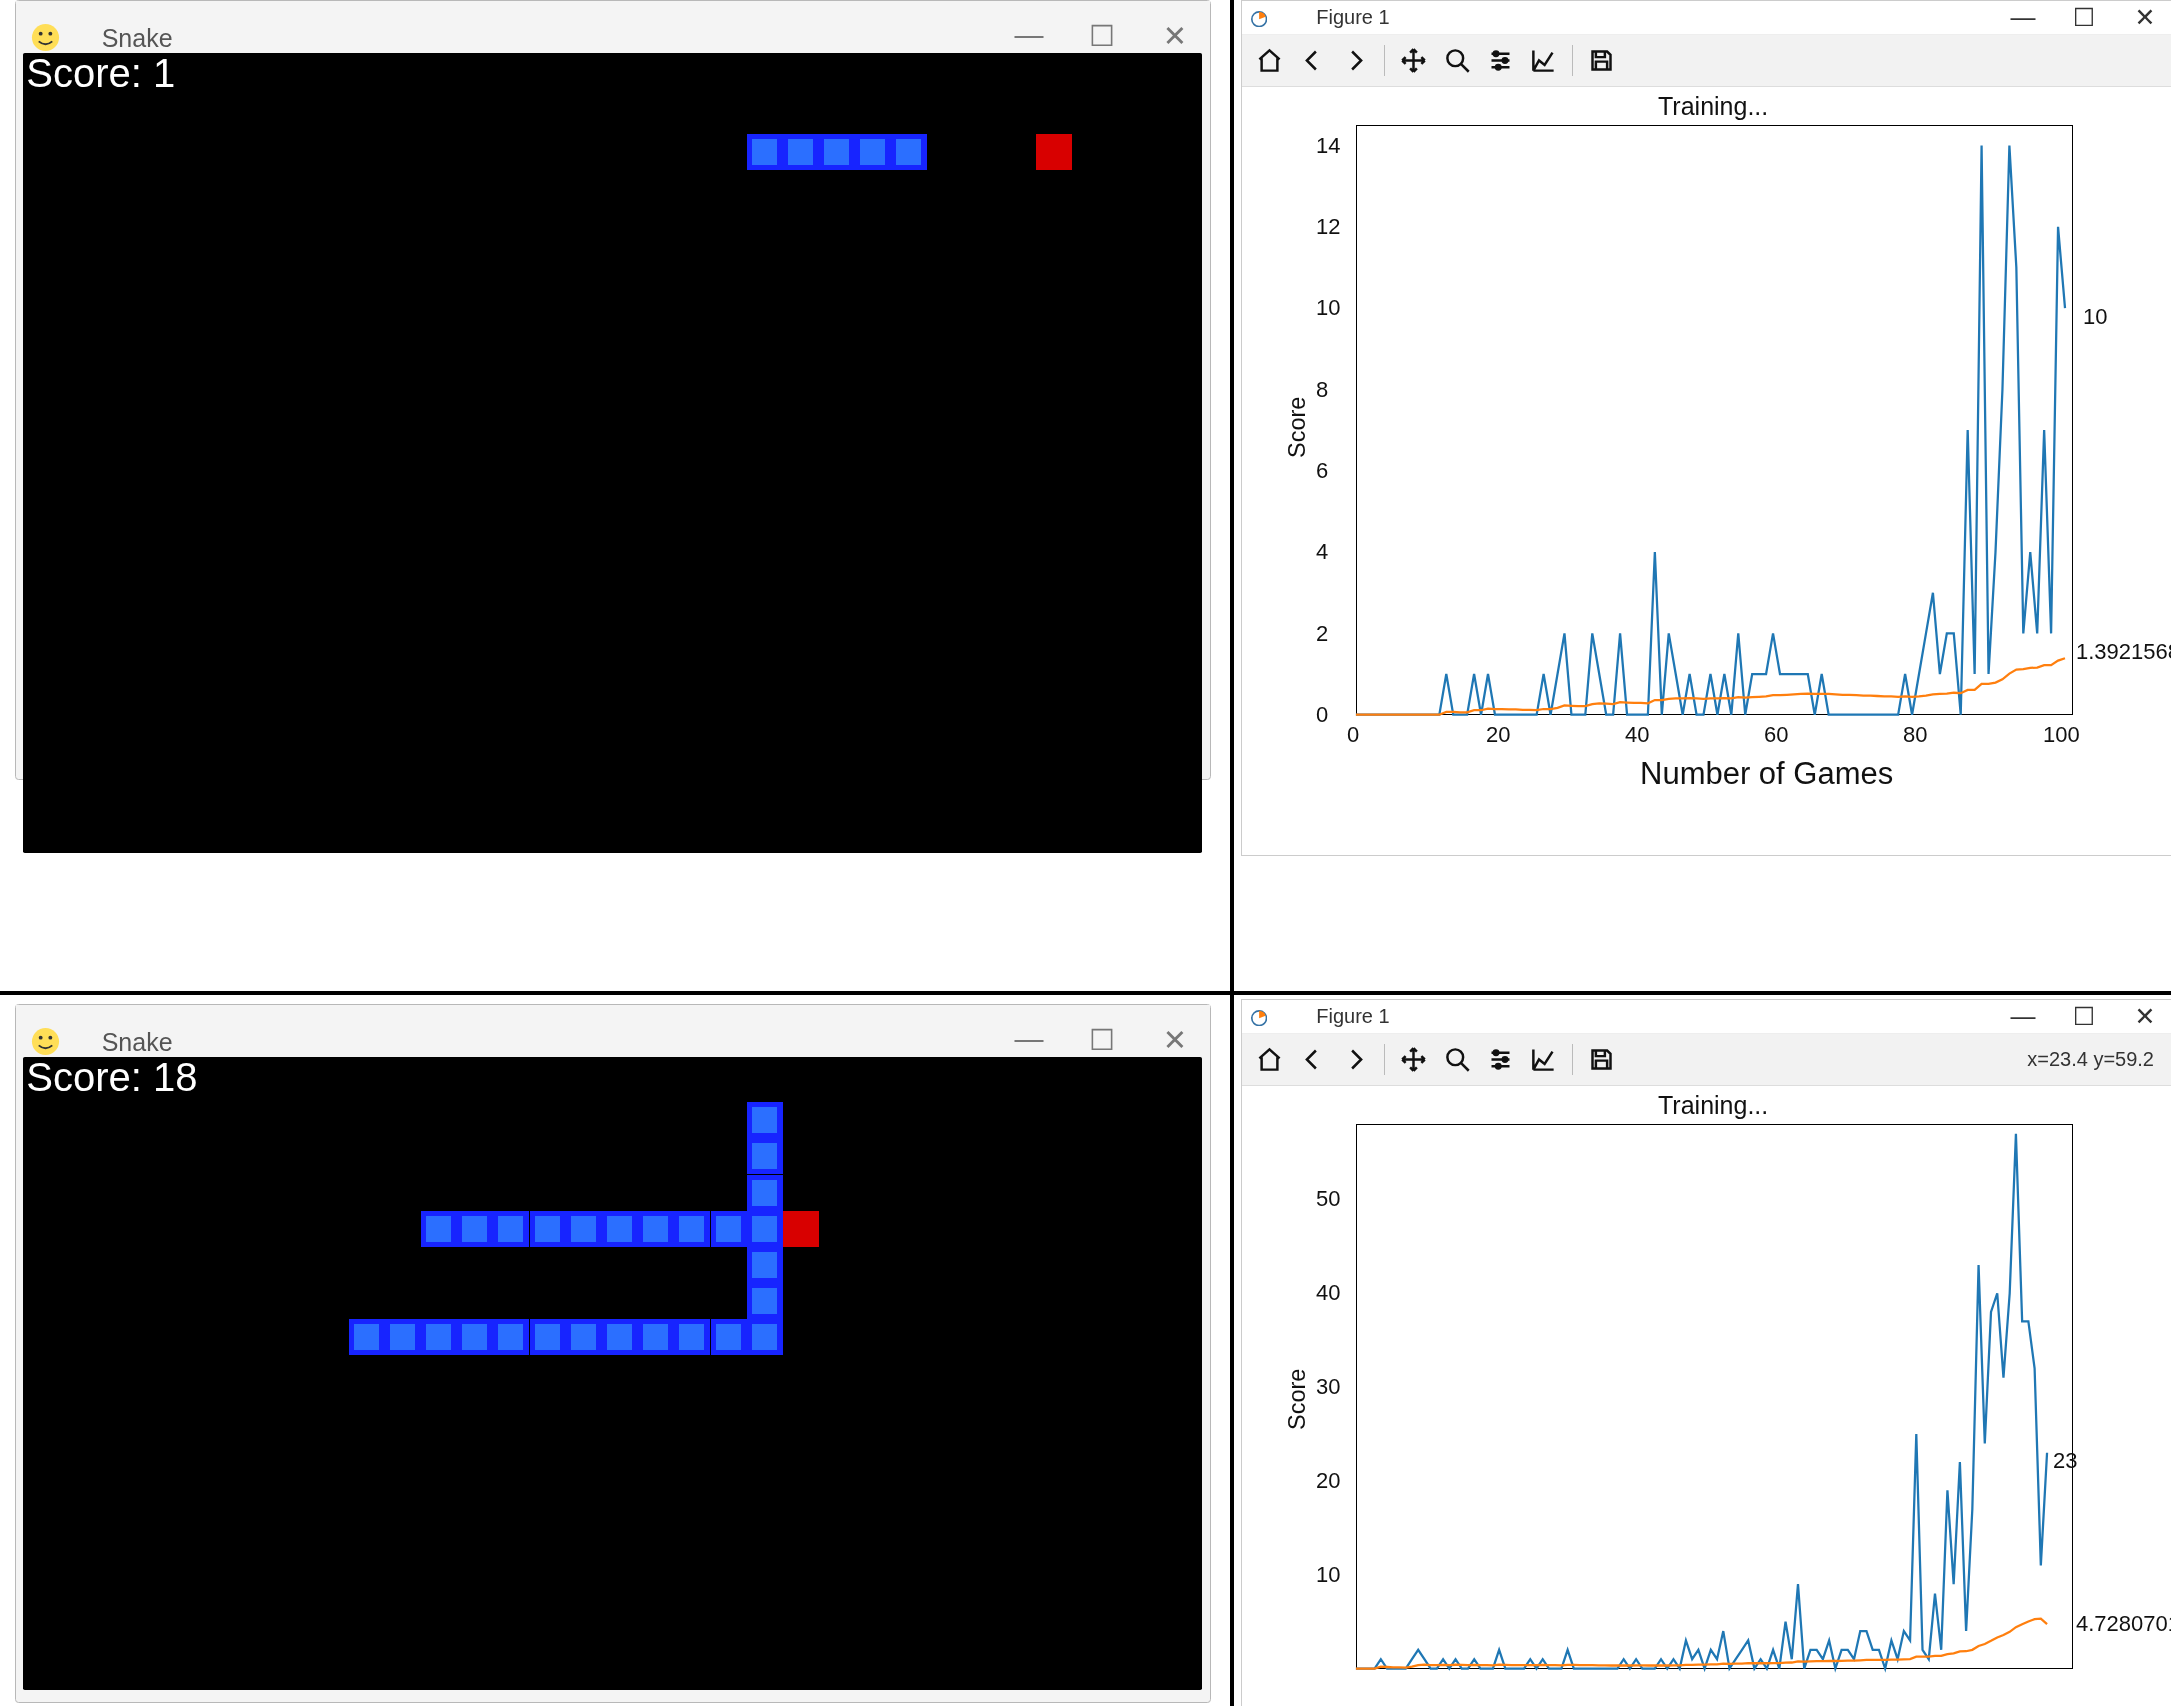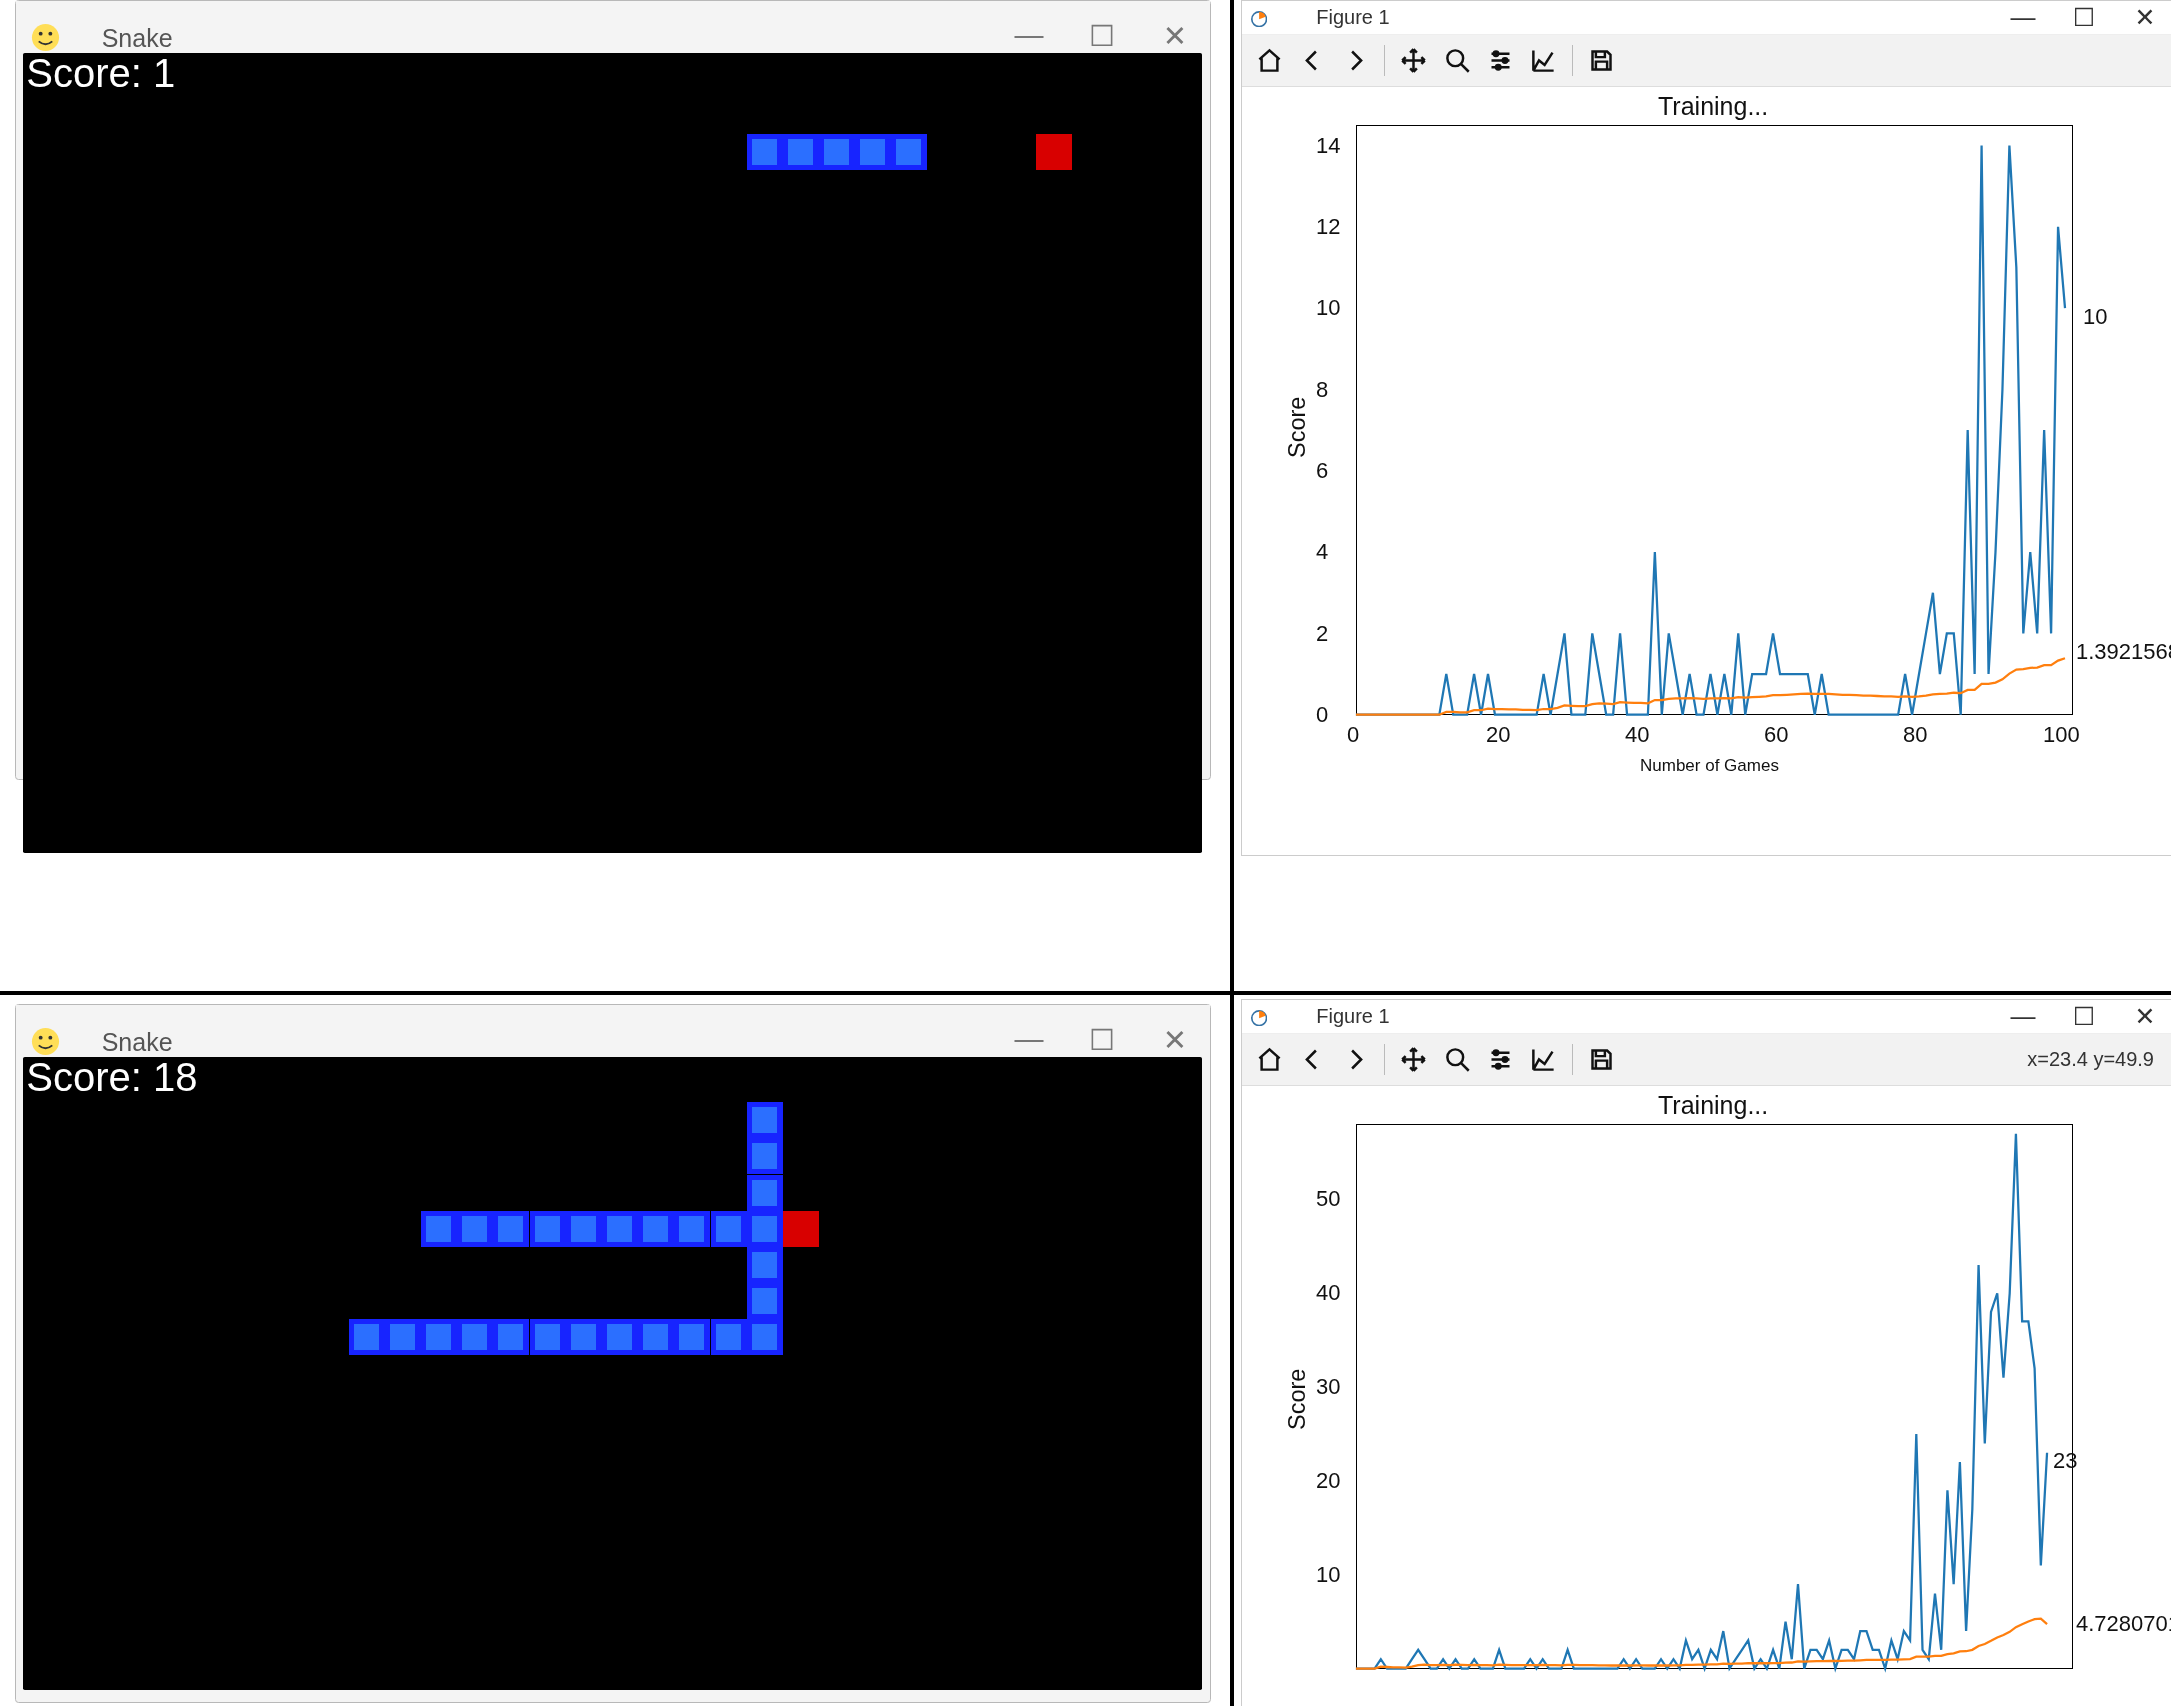--- a/index.html
+++ b/index.html
@@ -30,21 +30,21 @@
 .tb-btn{width:36px;height:36px;display:flex;align-items:center;justify-content:center;color:#222;}
 .tb-btn svg{width:27px;height:27px;stroke:#111;fill:none;stroke-width:2.2;}
 .tb-sep{width:0.9px;height:31px;background:#bbb;margin:0 3.6px;}
 .coord-readout{margin-left:auto;font-size:20px;color:#333;padding-right:9px;}
 .plot-area{position:relative;}
 
 
 .axis-title{position:absolute;font-size:25px;color:#111;}
 .tick{position:absolute;font-size:22px;color:#111;}
 .ylabel{position:absolute;font-size:23.5px;color:#111;transform:rotate(-90deg);transform-origin:left top;}
-.xlabel{position:absolute;font-size:17px;color:#111;}
+.xlabel{position:absolute;font-size:31px;color:#111;}
 .end-label{position:absolute;font-size:22px;color:#111;}
 .plot-box{position:absolute;border:1.4px solid #000;background:#fff;}
 svg.series{position:absolute;left:0;top:0;}
 </style>
 </head>
 <body>
 
 <div class="root">
   <div class="divider-v"></div>
   <div class="divider-h"></div>
@@ -273,21 +273,21 @@
           <svg viewBox="0 0 24 24">
             <path d="M3 21 V3 M3 21 H21 M3 21 L8 12 L13 16 L20 5"></path>
           </svg>
         </div>
       <div class="tb-sep"></div>
       <div class="tb-btn">
           <svg viewBox="0 0 24 24">
             <path d="M4 4 H17 L20 7 V20 H4 Z M7 4 V9 H15 V4 M7 20 V13 H17 V20"></path>
           </svg>
         </div>
-      <div class="coord-readout">x=23.4 y=49.9</div>
+      <div class="coord-readout">x=23.4 y=59.2</div>
     </div>
     <div class="plot-area" id="plot-br" style="height:621px;">
       <div class="plot-box" id="box-br" style="left:114px;top:38px;width:715px;height:543px;"></div>
       <div class="axis-title" style="left:416px;top:5.4px;">Training...</div>
       <div class="ylabel" style="left:42px;top:344px;">Score</div>
       <div class="end-label" style="left:811px;top:362px;text-align:right;">23</div>
       <div class="end-label" style="left:834px;top:525px;">4.728070175</div>
     <div class="tick" style="left: 74px; top: 476px;">10</div>
         <div class="tick" style="left: 74px; top: 382px;">20</div>
         <div class="tick" style="left: 74px; top: 288px;">30</div>

